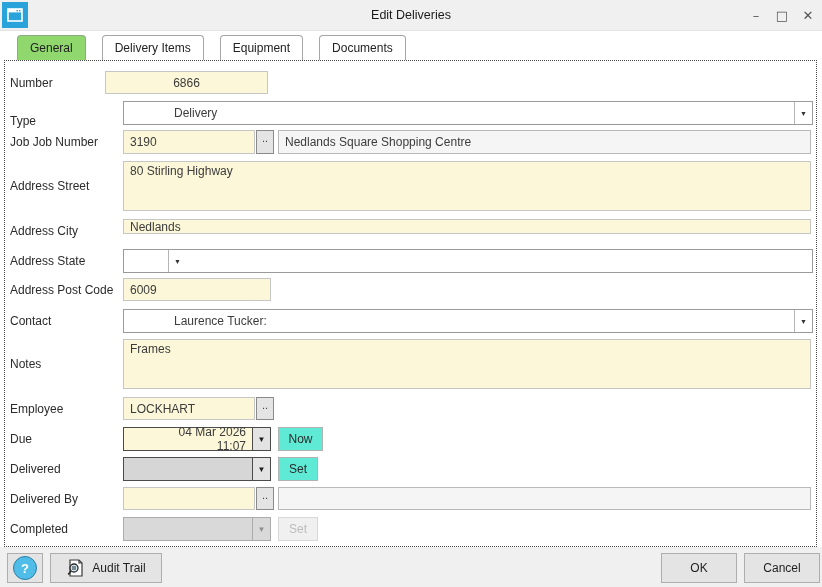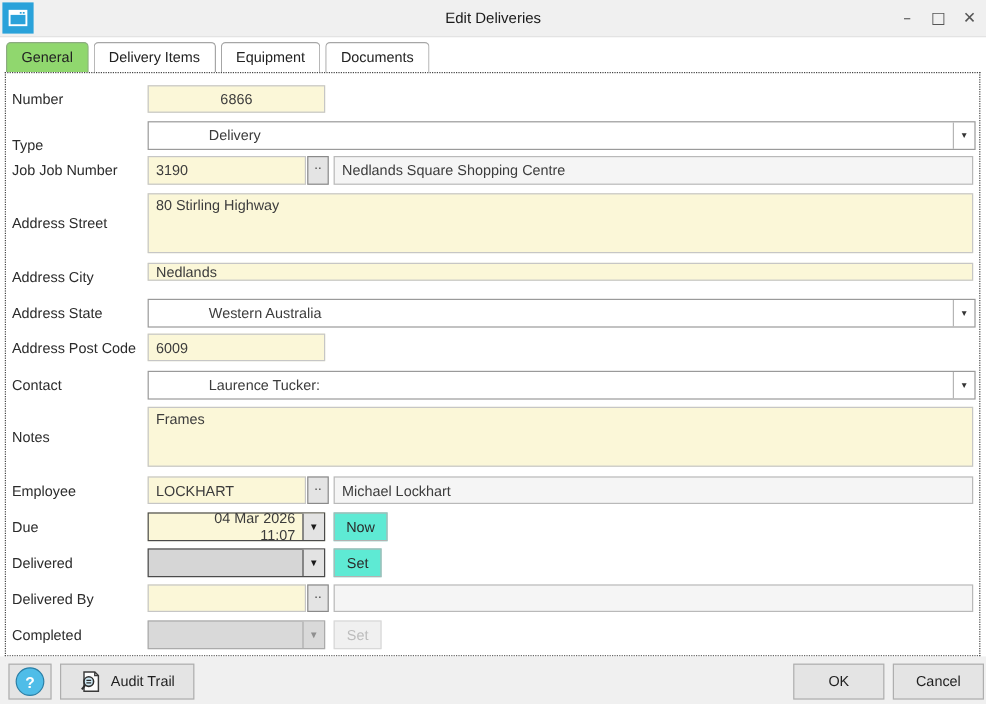--- a/index.html
+++ b/index.html
@@ -5,21 +5,21 @@
   html,body{margin:0;padding:0;}
   body{width:822px;height:587px;font-family:"Liberation Sans","DejaVu Sans",sans-serif;font-size:12px;color:#333;background:#fff;position:relative;overflow:hidden;}
   
   .titlebar{position:absolute;left:0;top:0;width:822px;height:30px;background:#f0f0f0;border-bottom:1px solid #e3e3e3;}
   .app-icon{position:absolute;left:2px;top:2px;width:26px;height:26px;background:#2aa2da;display:flex;align-items:center;justify-content:center;cursor:pointer;}
   .title-text{position:absolute;left:0;right:0;top:0;height:30px;line-height:30px;text-align:center;font-size:12.5px;color:#1a1a1a;}
   .win-btns{position:absolute;right:6px;top:0;height:30px;display:flex;align-items:center;gap:10px;color:#555;}
   .win-btn{width:16px;height:16px;display:flex;align-items:center;justify-content:center;font-size:13px;cursor:pointer;font-family:"DejaVu Sans",sans-serif;}
   
   .tabstrip{position:absolute;left:5px;top:35px;height:26px;display:flex;gap:4px;}
-  .tab{height:24px;line-height:24px;padding:0 12px;border:1px solid #a6a6a6;border-bottom:none;border-radius:4px 4px 0 0;background:#fff;cursor:pointer;color:#222;}
+  .tab{height:24px;line-height:24px;padding:0 12px;border:1px solid #a6a6a6;border-bottom:none;border-radius:4px 4px 0 0;background:#fff;cursor:pointer;color:#222;margin-left:12px;}
   .tab.active{background:#90d76e;border-color:#8cab80;}
   
   .content{position:absolute;left:4px;top:60px;width:813px;height:487px;border:1px dotted #444;background:#fff;box-sizing:border-box;}
   .row{position:absolute;left:0;width:100%;}
   .rowlabel{position:absolute;left:5px;top:0;bottom:0;display:flex;align-items:center;color:#2b2b2b;}
   .f{position:absolute;box-sizing:border-box;font-family:"Liberation Sans","DejaVu Sans",sans-serif;font-size:12px;color:#3c3c3c;}
   .yellow{background:#fbf7d8;border:1px solid #c6c6c6;padding:2px 6px;}
   .readonly{background:#f5f5f5;border:1px solid #b9b9b9;padding:2px 6px;display:flex;align-items:center;}
   textarea.yellow{resize:none;overflow:hidden;line-height:15px;}
   input.f, textarea.f{outline:none;}
@@ -66,21 +66,21 @@
   <div class="tab active">General</div>
   <div class="tab">Delivery Items</div>
   <div class="tab">Equipment</div>
   <div class="tab">Documents</div>
 </div>
 
 <div class="content">
 
   <div class="row" style="top:10px;height:23px;">
     <div class="rowlabel">Number</div>
-    <input class="f yellow center-text" style="left: 118px; top: 0px; width: 148px; height: 23px;" type="text" value="6866">
+    <input class="f yellow center-text" style="left: 100px; top: 0px; width: 163px; height: 23px;" type="text" value="6866">
   </div>
 
   <div class="row" style="top:40px;height:40px;">
     <div class="rowlabel">Type</div>
     <div class="f combo" style="left:118px;top:0;width:690px;height:24px;">
       <div class="val">Delivery</div>
       <div class="arrow">▼</div>
     </div>
   </div>
 
@@ -97,21 +97,20 @@
   </div>
 
   <div class="row" style="top:158px;height:23px;">
     <div class="rowlabel">Address City</div>
     <input class="f yellow" style="left: 118px; top: 0px; width: 688px; height: 15px;" type="text" value="Nedlands">
   </div>
 
   <div class="row" style="top:188px;height:24px;">
     <div class="rowlabel">Address State</div>
     <div class="f combo" style="left:118px;top:0;width:690px;height:24px;">
-      <div class="val">Western Australia</div>
       <div class="arrow">▼</div>
     </div>
   </div>
 
   <div class="row" style="top:217px;height:23px;">
     <div class="rowlabel">Address Post Code</div>
     <input class="f yellow" style="left: 118px; top: 0px; width: 148px; height: 23px;" type="text" value="6009">
   </div>
 
   <div class="row" style="top:248px;height:24px;">
@@ -124,21 +123,20 @@
 
   <div class="row" style="top:278px;height:50px;">
     <div class="rowlabel">Notes</div>
     <textarea class="f yellow" style="left: 118px; top: 0px; width: 688px; height: 50px;">Frames</textarea>
   </div>
 
   <div class="row" style="top:336px;height:23px;">
     <div class="rowlabel">Employee</div>
     <input class="f yellow" style="left: 118px; top: 0px; width: 132px; height: 23px;" type="text" value="LOCKHART">
     <div class="f browse-btn" style="left:251px;top:0;width:18px;height:23px;">..</div>
-    <div class="f readonly" style="left:273px;top:0;width:533px;height:23px;">Michael Lockhart</div>
   </div>
 
   <div class="row" style="top:366px;height:24px;">
     <div class="rowlabel">Due</div>
     <div class="f combo dateish" style="left:118px;top:0;width:148px;height:24px;background:#fbf7d8;">
       <div class="val right-align">04 Mar 2026 11:07</div>
       <div class="arrow">▼</div>
     </div>
     <div class="f mini-btn" style="left:273px;top:0;width:45px;height:24px;">Now</div>
   </div>

